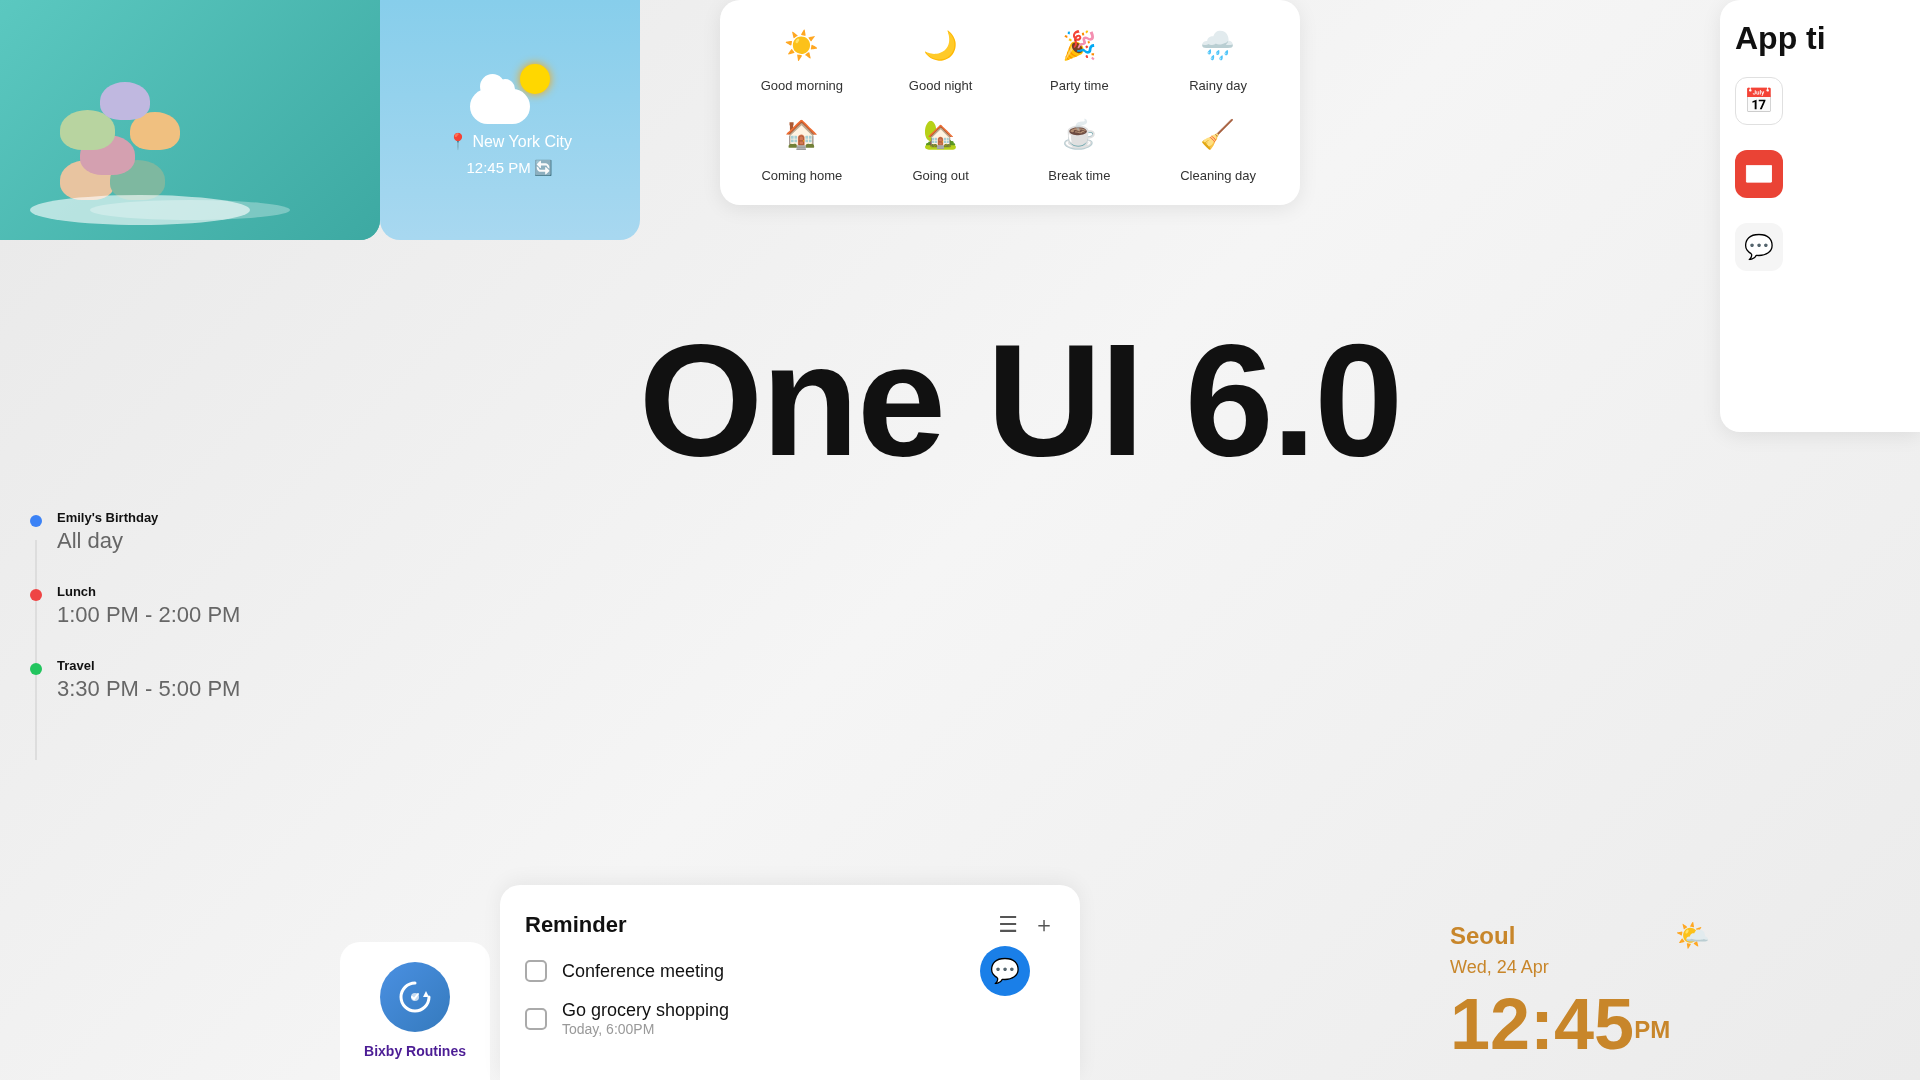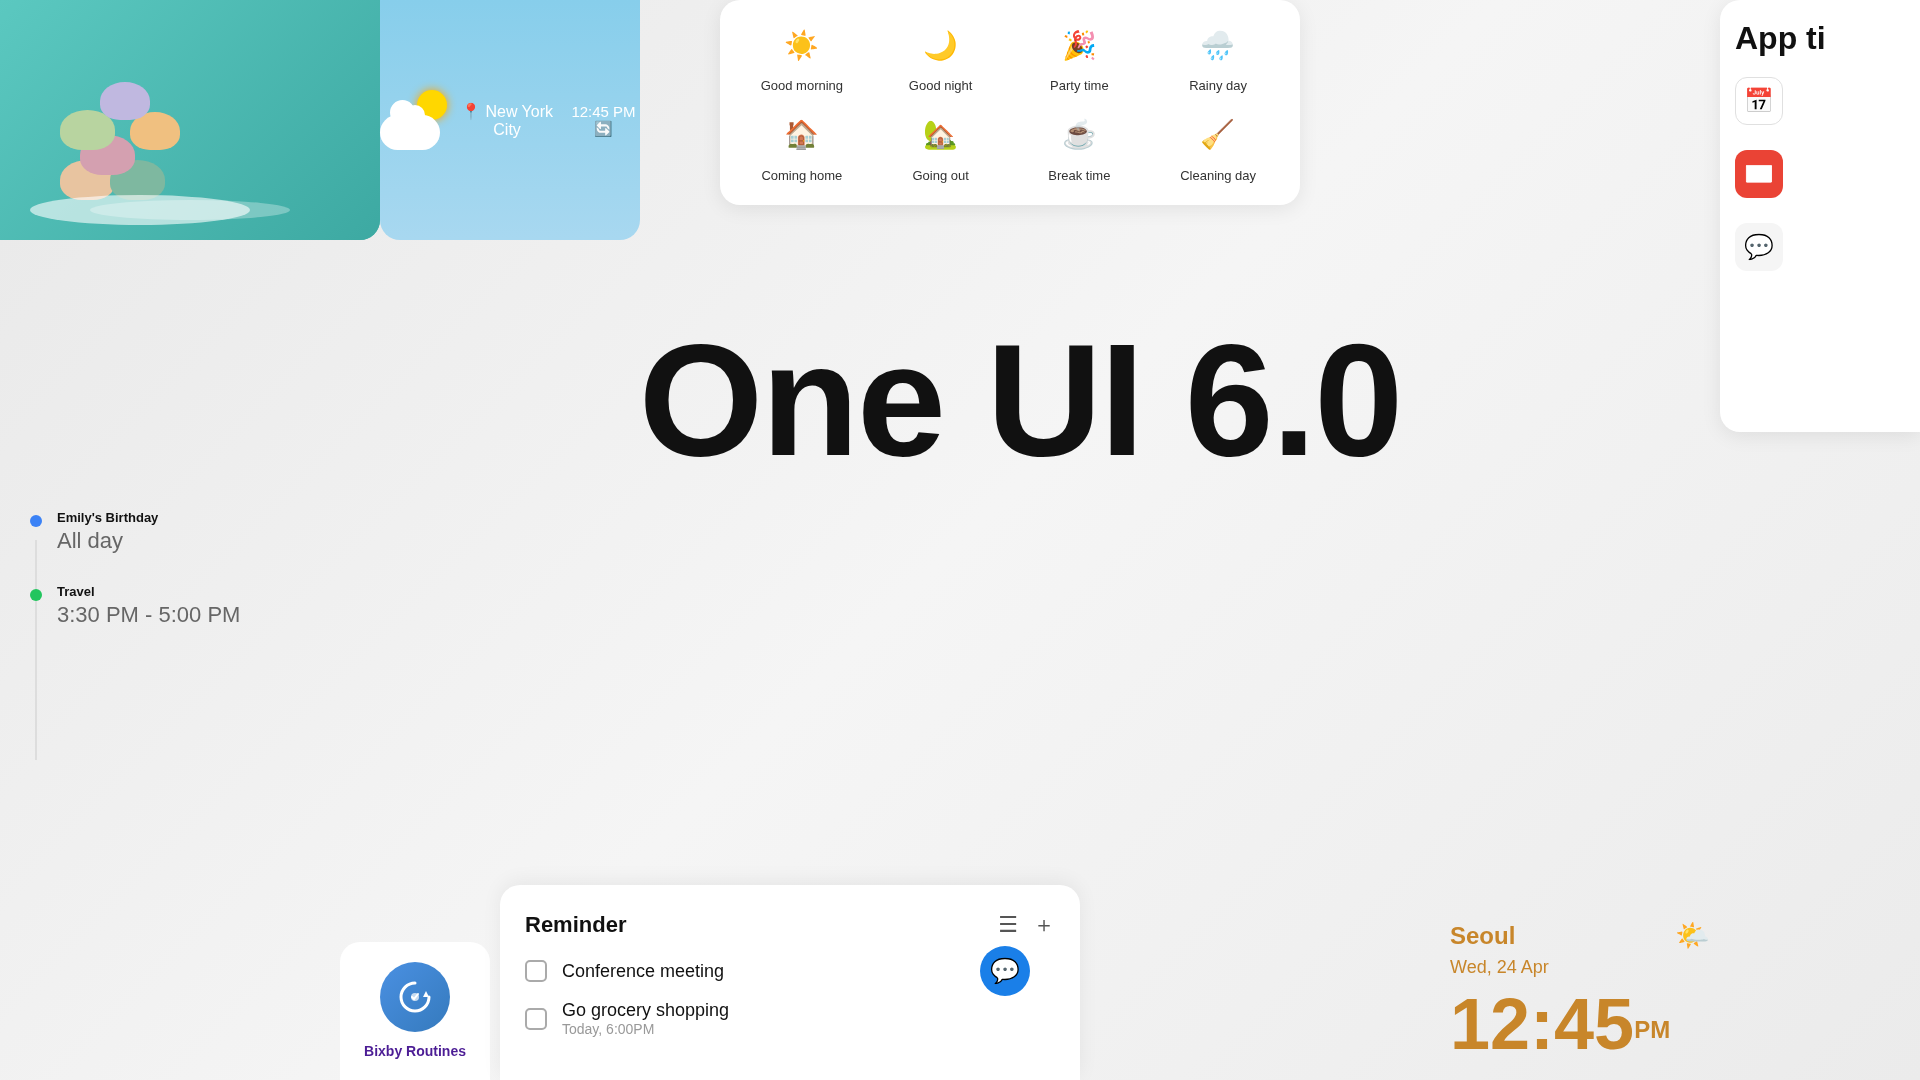--- a/index.html
+++ b/index.html
@@ -40,21 +40,21 @@
       justify-content: center;
       position: relative;
     }
 
     .weather-card {
       width: 260px;
       height: 240px;
       background: linear-gradient(180deg, #87CEEB 0%, #a8d8f0 100%);
       border-radius: 0 0 20px 20px;
       display: flex;
-      flex-direction: row;
+      flex-direction: column;
       align-items: center;
       justify-content: center;
       gap: 8px;
     }
 
     .weather-icon-area {
       position: relative;
       width: 80px;
       height: 60px;
     }
@@ -537,20 +537,27 @@
   <div class="calendar-events">
 
     <div class="event-item">
       <div class="event-dot" style="background:#3b82f6;"></div>
       <div class="event-info">
         <div class="event-name">Emily's Birthday</div>
         <div class="event-time">All day</div>
       </div>
     </div>
 
+    <div class="event-item">
+      <div class="event-dot" style="background:#ef4444;"></div>
+      <div class="event-info">
+        <div class="event-name">Lunch</div>
+        <div class="event-time">1:00 PM - 2:00 PM</div>
+      </div>
+    </div>
 
     <div class="event-item">
       <div class="event-dot" style="background:#22c55e;"></div>
       <div class="event-info">
         <div class="event-name">Travel</div>
         <div class="event-time">3:30 PM - 5:00 PM</div>
       </div>
     </div>
 
   </div>

